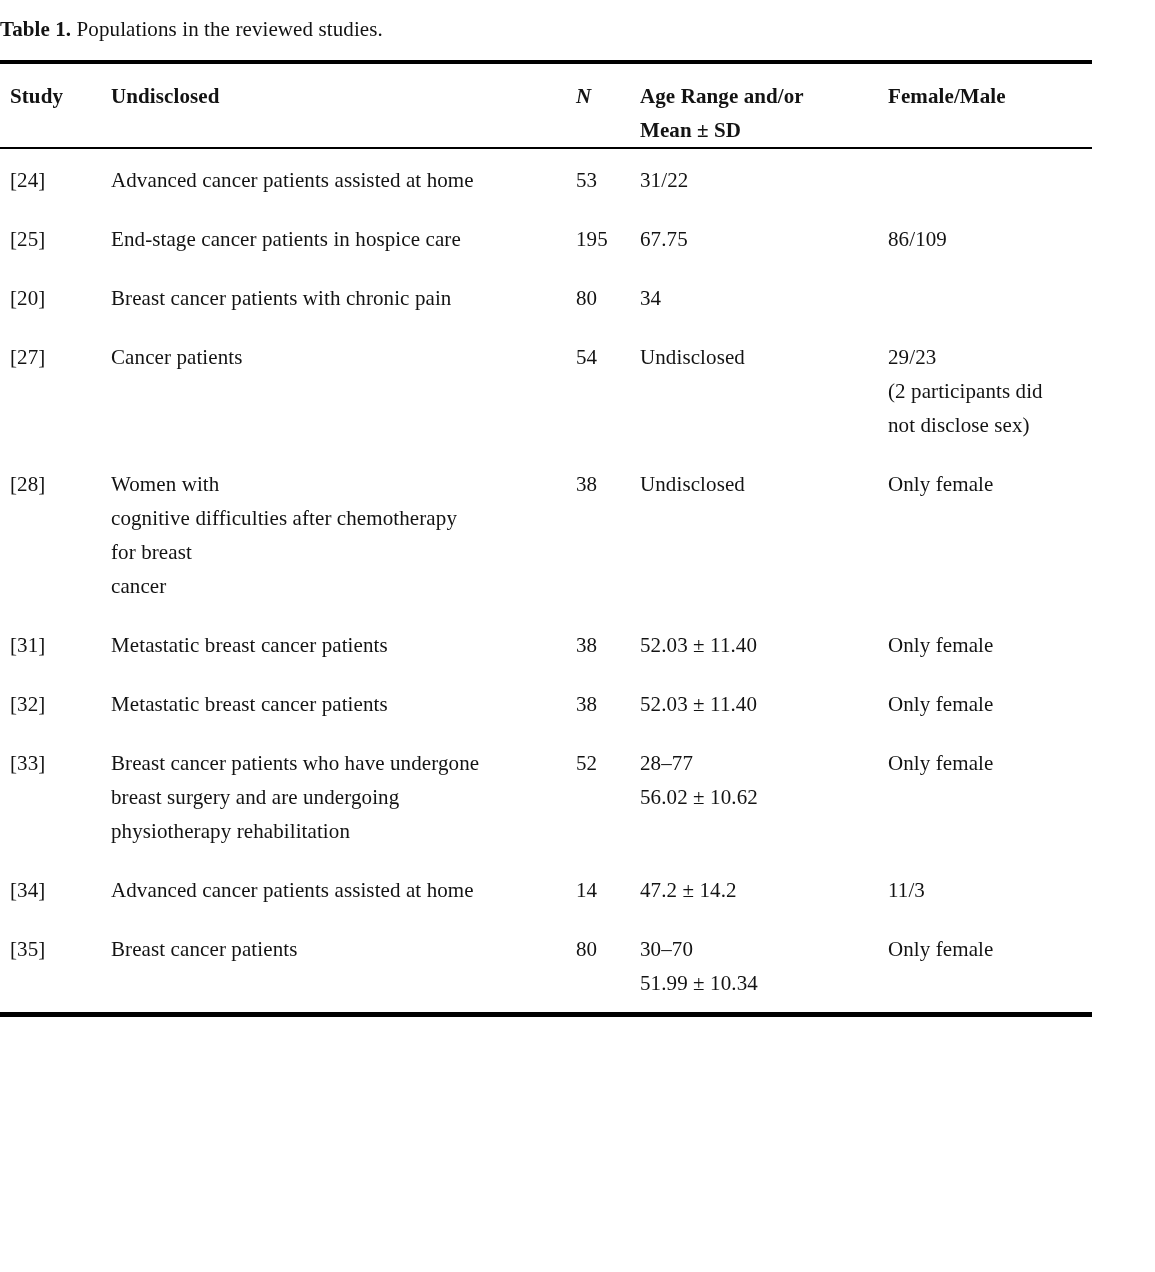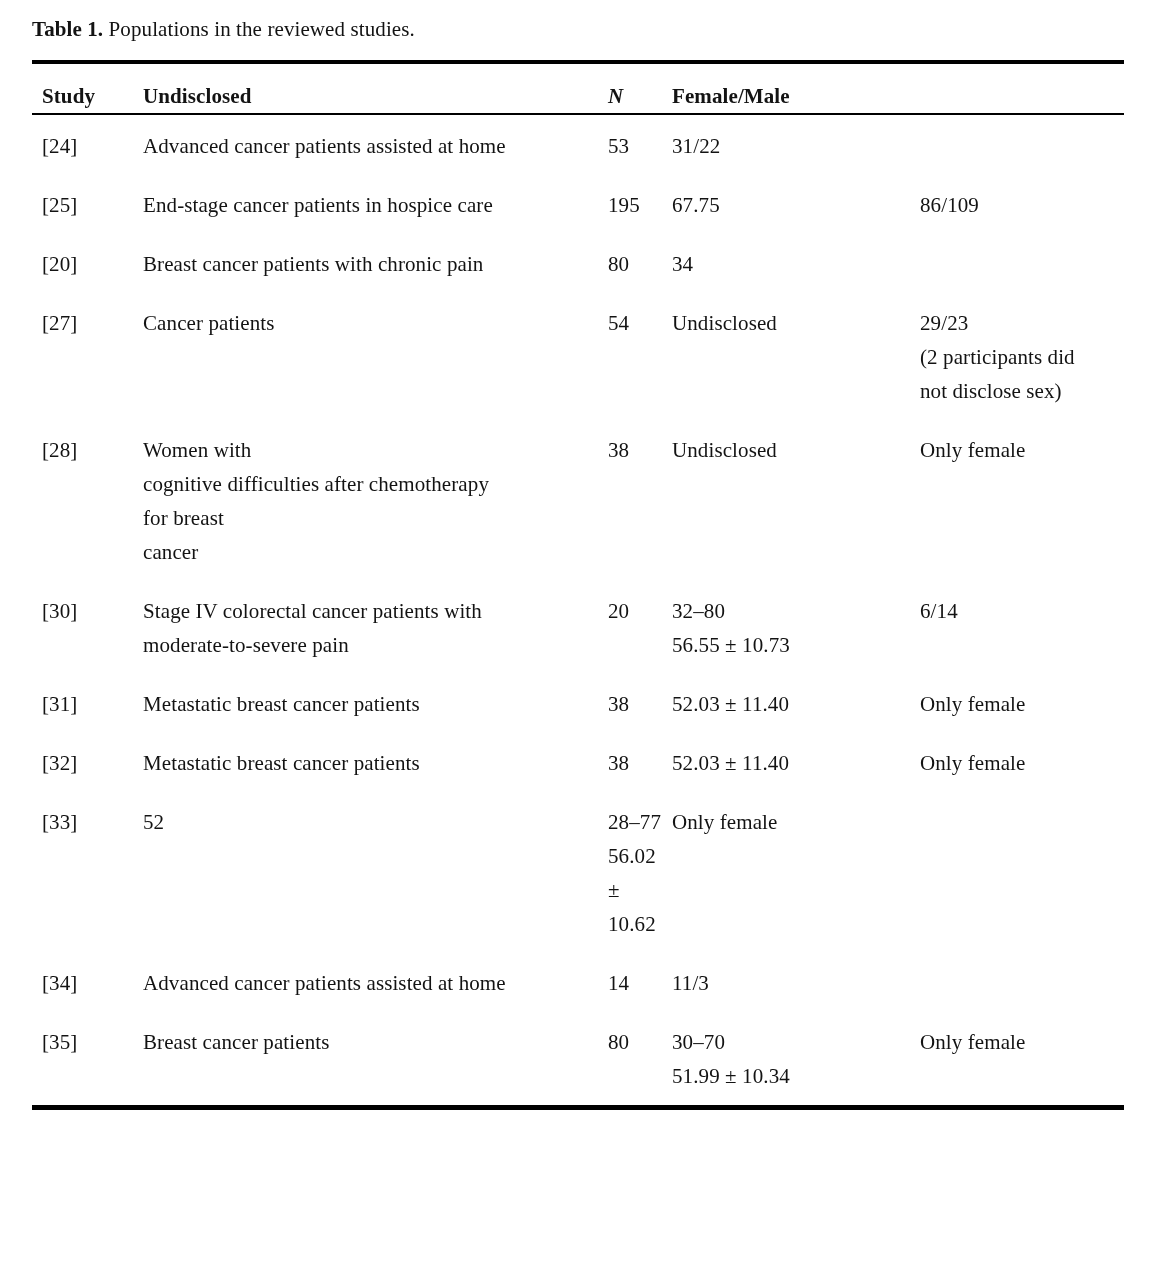--- a/index.html
+++ b/index.html
@@ -5,21 +5,20 @@
   * { margin: 0; padding: 0; box-sizing: border-box; }
   html, body {
     width: 1155px;
     background: #ffffff;
     font-family: "Liberation Serif", "DejaVu Serif", serif;
     color: #131313;
   }
   body { height: 1272px; overflow: hidden; }
   .page {
     width: 1092px;
-    margin-left: 32px;
     padding-top: 14px;
   }
   .caption {
     font-size: 21px;
     line-height: 30px;
     margin-bottom: 16px;
     letter-spacing: 0.1px;
   }
   .caption .caption-label { font-weight: bold; }
   .tbl {
@@ -53,20 +52,22 @@
 <div class="page">
 
   <p class="caption"><span class="caption-label">Table 1.</span><span> Populations in the reviewed studies.</span></p>
 
   <div class="tbl">
 
     <div class="hdr-row grid-row">
       <div class="cell hdr-cell">Study</div>
       <div class="cell hdr-cell">Undisclosed</div>
       <div class="cell hdr-cell n-col">N</div>
+      <div class="cell hdr-cell">Age Range and/or
+Mean ± SD</div>
       <div class="cell hdr-cell">Female/Male</div>
     </div>
 
     <div class="body-rows">
 
       <div class="data-row grid-row">
         <div class="cell">[24]</div>
         <div class="cell">Advanced cancer patients assisted at home</div>
         <div class="cell">53</div>
         <div class="cell">31/22</div>
@@ -102,58 +103,53 @@
         <div class="cell">Women with
 cognitive difficulties after chemotherapy
 for breast
 cancer</div>
         <div class="cell">38</div>
         <div class="cell">Undisclosed</div>
         <div class="cell">Only female</div>
       </div>
 
 
-      <div class="data-row grid-row">
-        <div class="cell">[30]</div>
-        <div class="cell">Stage IV colorectal cancer patients with
-moderate-to-severe pain</div>
-        <div class="cell">20</div>
-        <div class="cell">32–80
-56.55 ± 10.73</div>
-        <div class="cell">6/14</div>
-      </div>
 
       <div class="data-row grid-row">
         <div class="cell">[31]</div>
         <div class="cell">Metastatic breast cancer patients</div>
         <div class="cell">38</div>
         <div class="cell">52.03 ± 11.40</div>
         <div class="cell">Only female</div>
       </div>
 
       <div class="data-row grid-row">
         <div class="cell">[32]</div>
         <div class="cell">Metastatic breast cancer patients</div>
         <div class="cell">38</div>
         <div class="cell">52.03 ± 11.40</div>
         <div class="cell">Only female</div>
       </div>
 
       <div class="data-row grid-row">
         <div class="cell">[33]</div>
+        <div class="cell">Breast cancer patients who have undergone
+breast surgery and are undergoing
+physiotherapy rehabilitation</div>
         <div class="cell">52</div>
         <div class="cell">28–77
 56.02 ± 10.62</div>
         <div class="cell">Only female</div>
       </div>
 
       <div class="data-row grid-row">
         <div class="cell">[34]</div>
         <div class="cell">Advanced cancer patients assisted at home</div>
         <div class="cell">14</div>
+        <div class="cell">47.2 ± 14.2</div>
         <div class="cell">11/3</div>
       </div>
 
       <div class="data-row grid-row">
         <div class="cell">[35]</div>
         <div class="cell">Breast cancer patients</div>
         <div class="cell">80</div>
         <div class="cell">30–70
 51.99 ± 10.34</div>
         <div class="cell">Only female</div>

